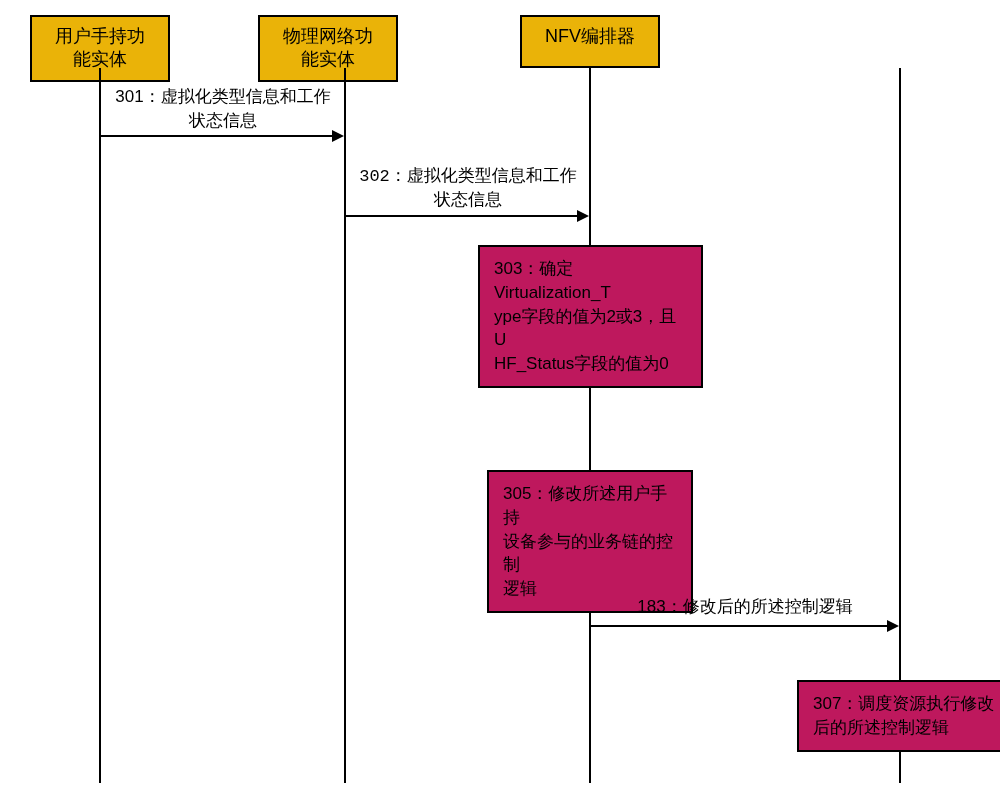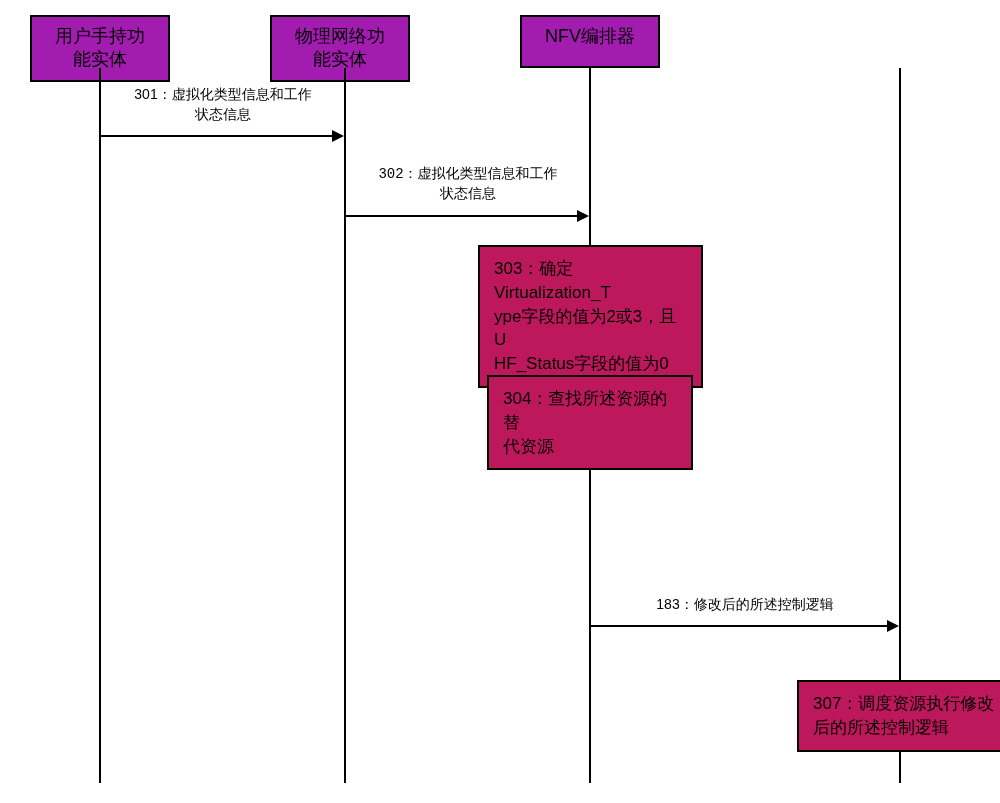--- a/index.html
+++ b/index.html
@@ -16,36 +16,36 @@
     }
     .diagram {
       position: relative;
       width: 100%;
       height: 100%;
     }
     .participant {
       position: absolute;
       top: 15px;
       border: 2px solid #000;
-      background: #a21caf;
+      background: #eab308;
       padding: 8px 12px;
       text-align: center;
       font-size: 18px;
       line-height: 1.3;
       width: 140px;
     }
     .lifeline {
       position: absolute;
       width: 2px;
       background: #000;
       top: 68px;
     }
     .msg-label {
       position: absolute;
-      font-size: 14px;
+      font-size: 17px;
       text-align: center;
       line-height: 1.4;
     }
     .arrow-line {
       position: absolute;
       height: 2px;
       background: #000;
     }
     .arrow-head {
       position: absolute;
@@ -68,21 +68,21 @@
     }
   </style>
 </head>
 <body>
 
 <div class="diagram">
 
   <div class="participant" style="left: 30px;">
     <span>用户手持功<br>能实体</span>
   </div>
-  <div class="participant" style="left: 270px;">
+  <div class="participant" style="left: 258px;">
     <span>物理网络功<br>能实体</span>
   </div>
   <div class="participant" style="left: 520px; padding-bottom:18px;">
     <span>NFV编排器</span>
   </div>
 
   <div class="lifeline" style="left: 99px; height: 715px;"></div>
   <div class="lifeline" style="left: 344px; height: 715px;"></div>
   <div class="lifeline" style="left: 589px; height: 715px;"></div>
   <div class="lifeline" style="left: 899px; height: 715px;"></div>
@@ -92,24 +92,24 @@
   <div class="arrow-head right" style="left: 332px; top: 130px;"></div>
 
   <div class="msg-label" style="left: 348px; top: 165px; width: 240px; font-family: Liberation Mono, monospace;">302：虚拟化类型信息和工作<br>状态信息</div>
   <div class="arrow-line" style="left: 346px; top: 215px; width: 231px;"></div>
   <div class="arrow-head right" style="left: 577px; top: 210px;"></div>
 
   <div class="process-box" style="left: 478px; top: 245px; width: 225px;">
     <span>303：确定Virtualization_T<br>ype字段的值为2或3，且U<br>HF_Status字段的值为0</span>
   </div>
 
-  <div class="process-box" style="left: 487px; top: 375px; width: 206px;">
-    <span>304：查找所述资源的替<br>代资源</span>
+
+  <div class="process-box" style="left: 487px; top: 470px; width: 206px;">
+    <span>305：修改所述用户手持<br>设备参与的业务链的控制<br>逻辑</span>
   </div>
-
 
   <div class="msg-label" style="left: 610px; top: 595px; width: 270px;">183：修改后的所述控制逻辑</div>
   <div class="arrow-line" style="left: 591px; top: 625px; width: 296px;"></div>
   <div class="arrow-head right" style="left: 887px; top: 620px;"></div>
 
   <div class="process-box" style="left: 797px; top: 680px; width: 224px;">
     <span>307：调度资源执行修改<br>后的所述控制逻辑</span>
   </div>
 
 </div>

